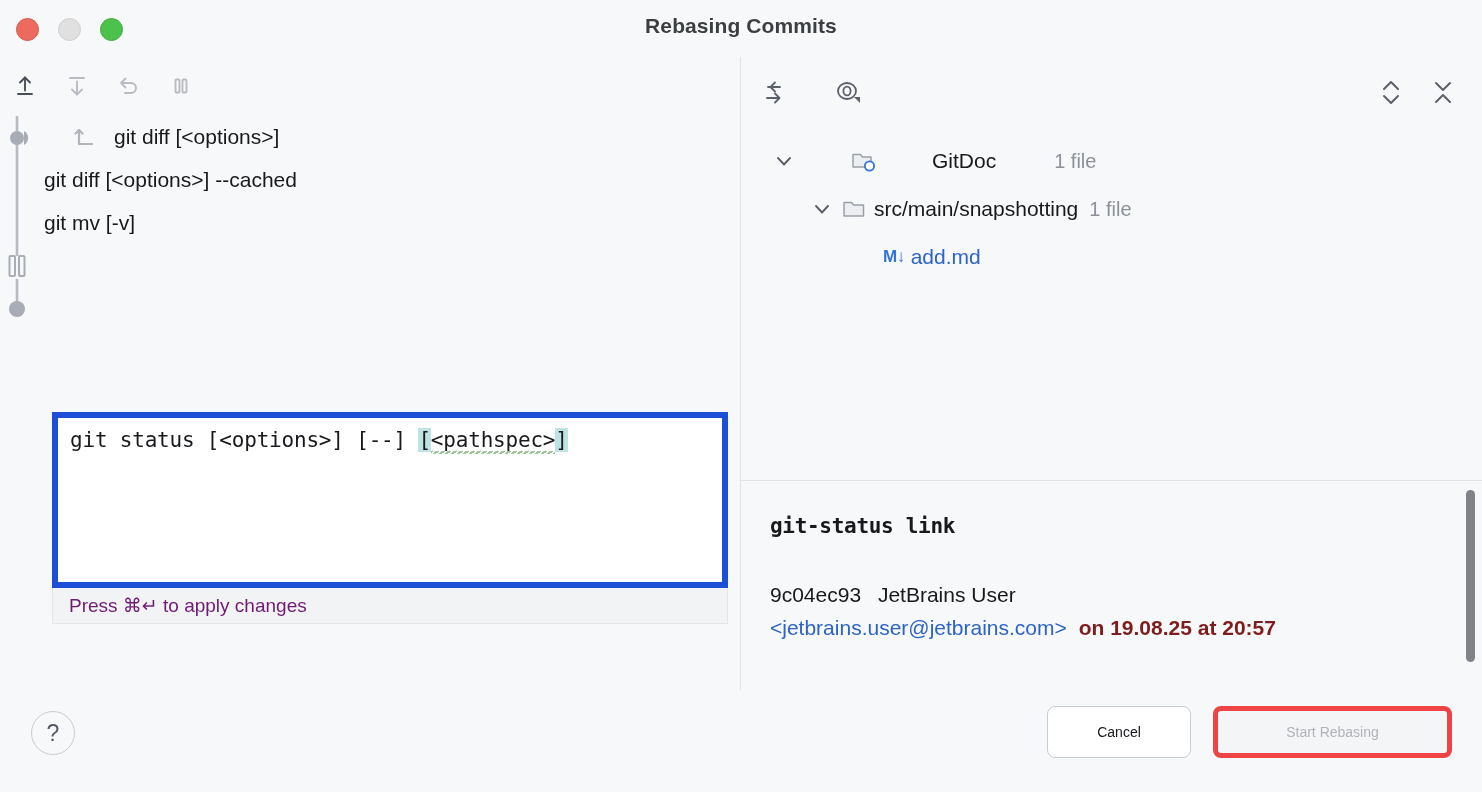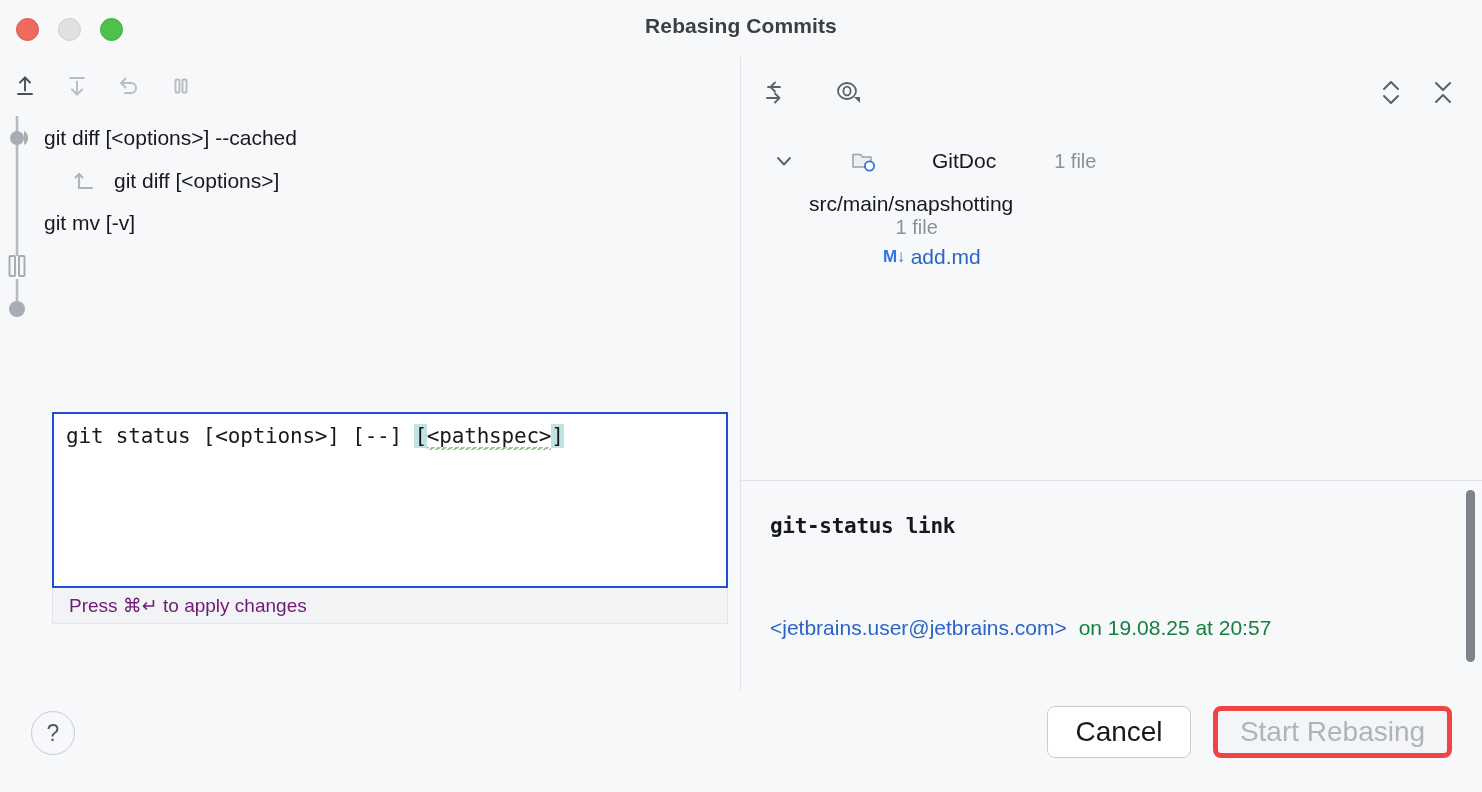--- a/index.html
+++ b/index.html
@@ -54,21 +54,21 @@
   .graph{position:absolute;left:0;top:0;width:40px;height:574px;}
   .rowlist{position:absolute;left:44px;top:0;width:696px;}
 
   .crow{height:42px;display:flex;align-items:center;font-size:21px;color:#17191c;white-space:nowrap;}
   .crow.strike{text-decoration:line-through;text-decoration-thickness:2px;}
   .crow .fixup-indent{display:inline-flex;align-items:center;margin-right:6px;}
 
   
   .editor{
     position:absolute;left:52px;top:296px;width:676px;height:176px;
-    background:#ffffff;border:2px solid #1d4ed8;box-sizing:border-box;
+    background:#ffffff;border:6px solid #1d4ed8;box-sizing:border-box;
   }
   .editor-text{
     position:absolute;left:12px;top:10px;font-family:"DejaVu Sans Mono", monospace;
     font-size:21px;color:#17191c;white-space:pre;letter-spacing:-0.2px;
   }
   .brk{background:#bfe3e0;}
   .squig{
     background-image:repeating-linear-gradient(135deg,#9ec69b 0 1.6px,transparent 1.6px 3.4px);
     background-repeat:repeat-x;background-size:6px 3px;background-position:0 100%;
     padding-bottom:2px;
@@ -95,33 +95,33 @@
   
   .details{position:absolute;left:741px;top:481px;width:741px;height:209px;background:#f7f8fa;overflow:hidden;}
   .d-subject{
     position:absolute;left:29px;top:33px;font-family:"DejaVu Sans Mono", monospace;
     font-weight:bold;font-size:21px;color:#17191c;letter-spacing:-0.3px;
   }
   .d-meta{position:absolute;left:29px;top:102px;font-size:21px;color:#17191c;white-space:nowrap;}
   .d-meta .hash{margin-right:11px;}
   .d-meta2{position:absolute;left:29px;top:135px;font-size:21px;white-space:nowrap;}
   .d-meta2 .email{color:#2b63c7;cursor:pointer;}
-  .d-meta2 .when{color:#15803d;margin-left:6px;}
+  .d-meta2 .when{color:#7f1d1d;margin-left:6px;font-weight:bold;}
   .scrollbar{position:absolute;right:7px;top:9px;width:9px;height:172px;border-radius:5px;background:#7f8288;cursor:pointer;}
 
   
   .footer{position:absolute;left:0;top:690px;width:1482px;height:102px;background:#f7f8fa;}
   .help-btn{
     position:absolute;left:31px;top:21px;width:42px;height:42px;border-radius:50%;
     border:1.5px solid #c9ccd1;color:#555a61;font-size:23px;display:flex;align-items:center;
     justify-content:center;cursor:pointer;background:#f7f8fa;
   }
   .btn{
     position:absolute;height:52px;border-radius:8px;display:flex;align-items:center;
-    justify-content:center;font-size:28px;box-sizing:border-box;
+    justify-content:center;font-size:14px;box-sizing:border-box;
   }
   .btn.cancel{right:291px;top:16px;width:144px;background:#ffffff;border:1px solid #c9ccd1;color:#17191c;cursor:pointer;}
   .btn.primary-disabled{right:30px;top:16px;width:239px;background:#f4f5f7;border:5px solid #ef4444;color:#b0b4ba;cursor:default;}
 </style>
 </head>
 <body>
 
 <div class="window">
 
   <div class="titlebar">
@@ -235,35 +235,35 @@
       <path d="M24 15 a8 8 0 0 1 0 14 z" fill="#a8acb4"></path>
       <g stroke="#a8acb4" stroke-width="2" fill="none">
         <rect x="9.5" y="140" width="5.5" height="20" rx="1"></rect>
         <rect x="19" y="140" width="5.5" height="20" rx="1"></rect>
       </g>
       <line x1="17" y1="163" x2="17" y2="190" stroke="#b6bac1" stroke-width="2.6"></line>
       <circle cx="17" cy="193" r="8" fill="#a8acb4"></circle>
     </svg>
 
     <div class="rowlist">
-      <div class="crow" style="height:44px;">
-        <span>git diff [&lt;options&gt;] --cached</span>
-      </div>
       <div class="crow" style="height:42px;padding-left:30px;">
         <span class="fixup-indent">
           <svg width="34" height="30" viewBox="0 0 34 30">
             <g stroke="#b0b4bb" stroke-width="2.2" fill="none" stroke-linecap="round" stroke-linejoin="round">
               <polyline points="5,22 5,8"></polyline>
               <polyline points="1.5,11.5 5,8 8.5,11.5"></polyline>
               <line x1="5" y1="22" x2="18" y2="22"></line>
             </g>
           </svg>
         </span>
         <span>git diff [&lt;options&gt;]</span>
       </div>
+      <div class="crow" style="height:44px;">
+        <span>git diff [&lt;options&gt;] --cached</span>
+      </div>
       <div class="crow" style="height:42px;">
         <span>git mv [-v]</span>
       </div>
     </div>
 
     <div class="editor">
       <div class="editor-text"><span>git status [&lt;options&gt;] [--] </span><span class="brk">[</span><span class="squig">&lt;pathspec&gt;</span><span class="brk">]</span></div>
     </div>
     <div class="editor-hint">Press ⌘↵ to apply changes</div>
   </div>
@@ -275,41 +275,45 @@
         <polyline points="7,10 13,16.5 19,10" fill="none" stroke="#5b6069" stroke-width="1.9" stroke-linecap="round" stroke-linejoin="round"></polyline>
       </svg>
       <svg width="30" height="26" viewBox="0 0 30 26" style="margin:0 5px 0 6px;">
         <path d="M3 6.5 h7.5 l2 2.5 h8.5 v10 h-18 z" fill="#eceef1" stroke="#9aa0a8" stroke-width="1.5" stroke-linejoin="round"></path>
         <circle cx="19.5" cy="18" r="4.6" fill="#ffffff" stroke="#3273dc" stroke-width="1.8"></circle>
       </svg>
       <span class="tname">GitDoc</span>
       <span class="count">1 file</span>
     </div>
 
-    <div class="tnode" style="left:68px;top:76px;flex-direction:column;">
+    <div class="tnode" style="left:68px;top:76px;">
       <svg width="26" height="26" viewBox="0 0 26 26">
         <polyline points="7,10 13,16.5 19,10" fill="none" stroke="#5b6069" stroke-width="1.9" stroke-linecap="round" stroke-linejoin="round"></polyline>
       </svg>
       <svg width="28" height="26" viewBox="0 0 28 26" style="margin:0 5px 0 6px;">
         <path d="M3 6.5 h7.5 l2 2.5 h10 v11 h-19.5 z" fill="#eceef1" stroke="#9aa0a8" stroke-width="1.5" stroke-linejoin="round"></path>
       </svg>
       <span class="tname">src/main/snapshotting</span>
       <span class="count">1 file</span>
     </div>
 
     <div class="tnode" style="left:142px;top:124px;">
       <span class="md-badge">M↓</span>
       <span class="tname link">add.md</span>
     </div>
   </div>
 
   <div class="hdiv"></div>
 
   <div class="details">
     <div class="d-subject">git-status link</div>
+    <div class="d-meta">
+      <span class="hash">9c04ec93</span>
+      <span>JetBrains User</span>
+    </div>
     <div class="d-meta2">
       <span class="email">&lt;jetbrains.user@jetbrains.com&gt;</span>
       <span class="when">on 19.08.25 at 20:57</span>
     </div>
     <div class="scrollbar"></div>
   </div>
 
   <div class="footer">
     <div class="help-btn">?</div>
     <div class="btn cancel">Cancel</div>

